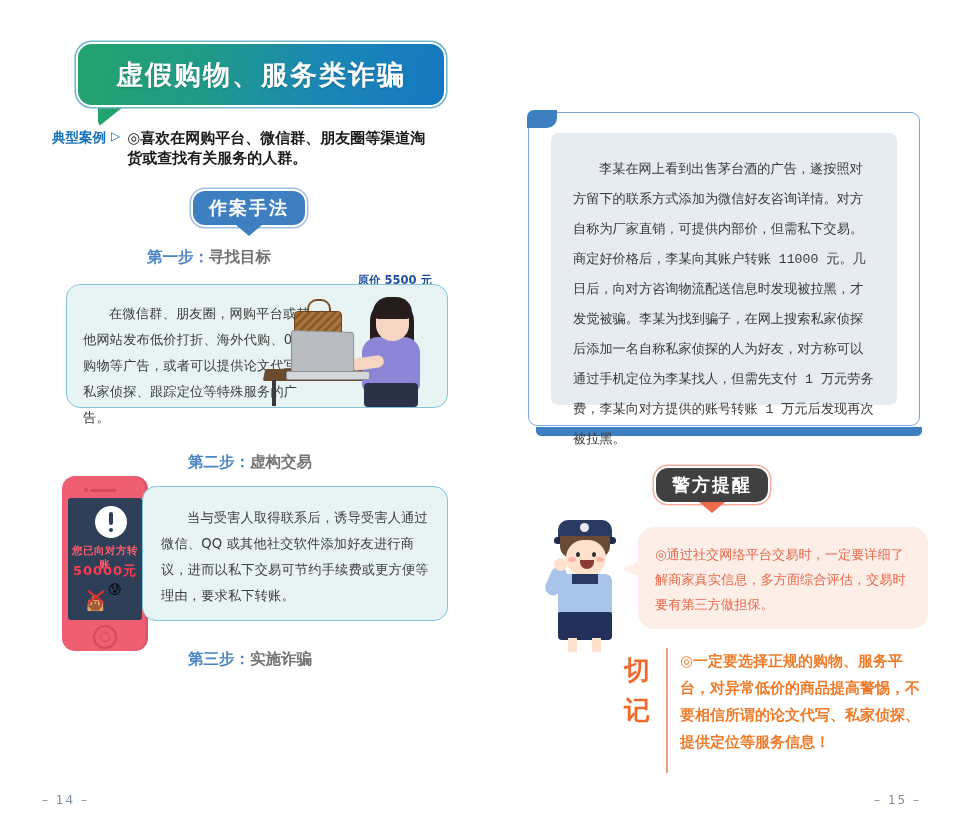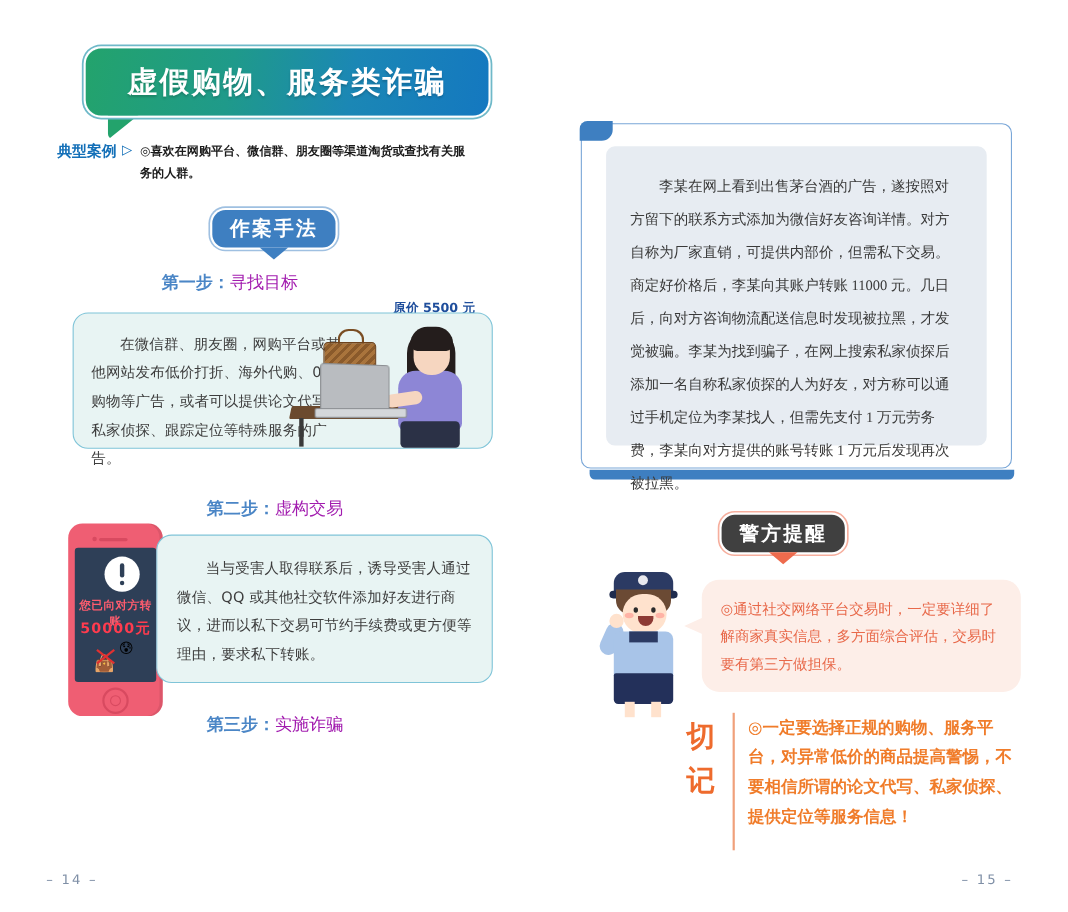--- a/index.html
+++ b/index.html
@@ -45,38 +45,38 @@
 
   
   .lead-row{position:absolute;left:52px;top:128px;width:400px;display:flex;align-items:flex-start;}
   .lead-label{
     color:#1470b8;font-weight:700;font-size:13.5px;white-space:nowrap;
     font-family:"DejaVu Sans","Liberation Sans",sans-serif;padding-top:1px;
   }
   .lead-arrow{color:#1470b8;font-size:12px;margin:1px 7px 0 5px;}
   .lead-text{
     color:#1b1b1b;font-family:"DejaVu Serif","Liberation Serif",serif;
-    font-size:11px;line-height:20px;font-weight:700;max-width:300px;
+    font-size:15px;line-height:20px;font-weight:700;max-width:300px;
   }
 
   
   #tag-method{left:193px;top:191px;width:112px;height:34px;font-size:18px;background:#3e7fc1;}
   #tag-method .tail{border-top:11px solid #3e7fc1;}
   #tag-case{left:664px;top:47px;width:112px;height:34px;font-size:18px;background:#3e7fc1;}
   #tag-case .tail{border-top:11px solid #3e7fc1;}
   #tag-police{left:656px;top:468px;width:112px;height:34px;font-size:18px;background:#404040;
      box-shadow:0 0 0 2px #fff, 0 0 0 3.5px rgba(238,107,77,.55);}
   #tag-police .tail{border-top:11px solid #ee6b4d;}
 
   
   .step-head{
     position:absolute;font-size:15.5px;color:#4b86c6;white-space:nowrap;
   }
   .step-head .ser{font-family:"DejaVu Serif","Liberation Serif",serif;font-weight:700;}
-  .step-head .san{font-family:"DejaVu Sans","Liberation Sans",sans-serif;font-weight:400;color:#a21caf;}
+  .step-head .san{font-family:"DejaVu Sans","Liberation Sans",sans-serif;font-weight:700;color:#737373;}
   #step1{left:147px;top:247px;}
   #step2{left:188px;top:452px;}
   #step3{left:188px;top:649px;}
 
   
   .card-blue{
     position:absolute;background:#e8f4f3;border:1.4px solid #7fc4d8;border-radius:14px;
   }
   .card-text{
     color:#3d3d3d;font-size:13.2px;line-height:26px;letter-spacing:.2px;
@@ -148,21 +148,21 @@
   #phone-x2{position:absolute;left:18px;top:98px;width:20px;height:2px;background:#e03030;transform:rotate(-38deg);}
 
   
   #case-frame{position:absolute;left:528px;top:112px;width:390px;height:312px;
      border:1.6px solid #7aa7d8;border-radius:9px;background:#fff;}
   #case-corner{position:absolute;left:-2px;top:-3px;width:30px;height:18px;background:#3e7fc1;
      border-radius:7px 0 10px 0;}
   #case-inner{position:absolute;left:22px;top:20px;width:346px;height:272px;background:#e7ecf2;border-radius:8px;}
   #case-shadow{position:absolute;left:536px;top:427px;width:386px;height:9px;background:#3e7fc1;border-radius:0 0 5px 5px;}
   #case-text{position:absolute;left:22px;top:22px;width:302px;color:#3a3a3a;font-size:13.2px;line-height:30px;
-     font-family:Liberation Serif, serif;text-indent:26px;}
+     font-family:Liberation Mono, monospace;text-indent:26px;}
 
   
   #police-bubble{position:absolute;left:638px;top:527px;width:290px;height:102px;
      background:#fdeee8;border-radius:16px;}
   #police-bubble-tail{position:absolute;left:622px;top:560px;width:0;height:0;
      border-top:9px solid transparent;border-bottom:9px solid transparent;border-right:20px solid #fdeee8;}
   #police-text{position:absolute;left:17px;top:15px;width:258px;color:#e8694a;font-size:13.2px;line-height:25px;
      font-family:"DejaVu Sans","Liberation Sans",sans-serif;}
 
   

